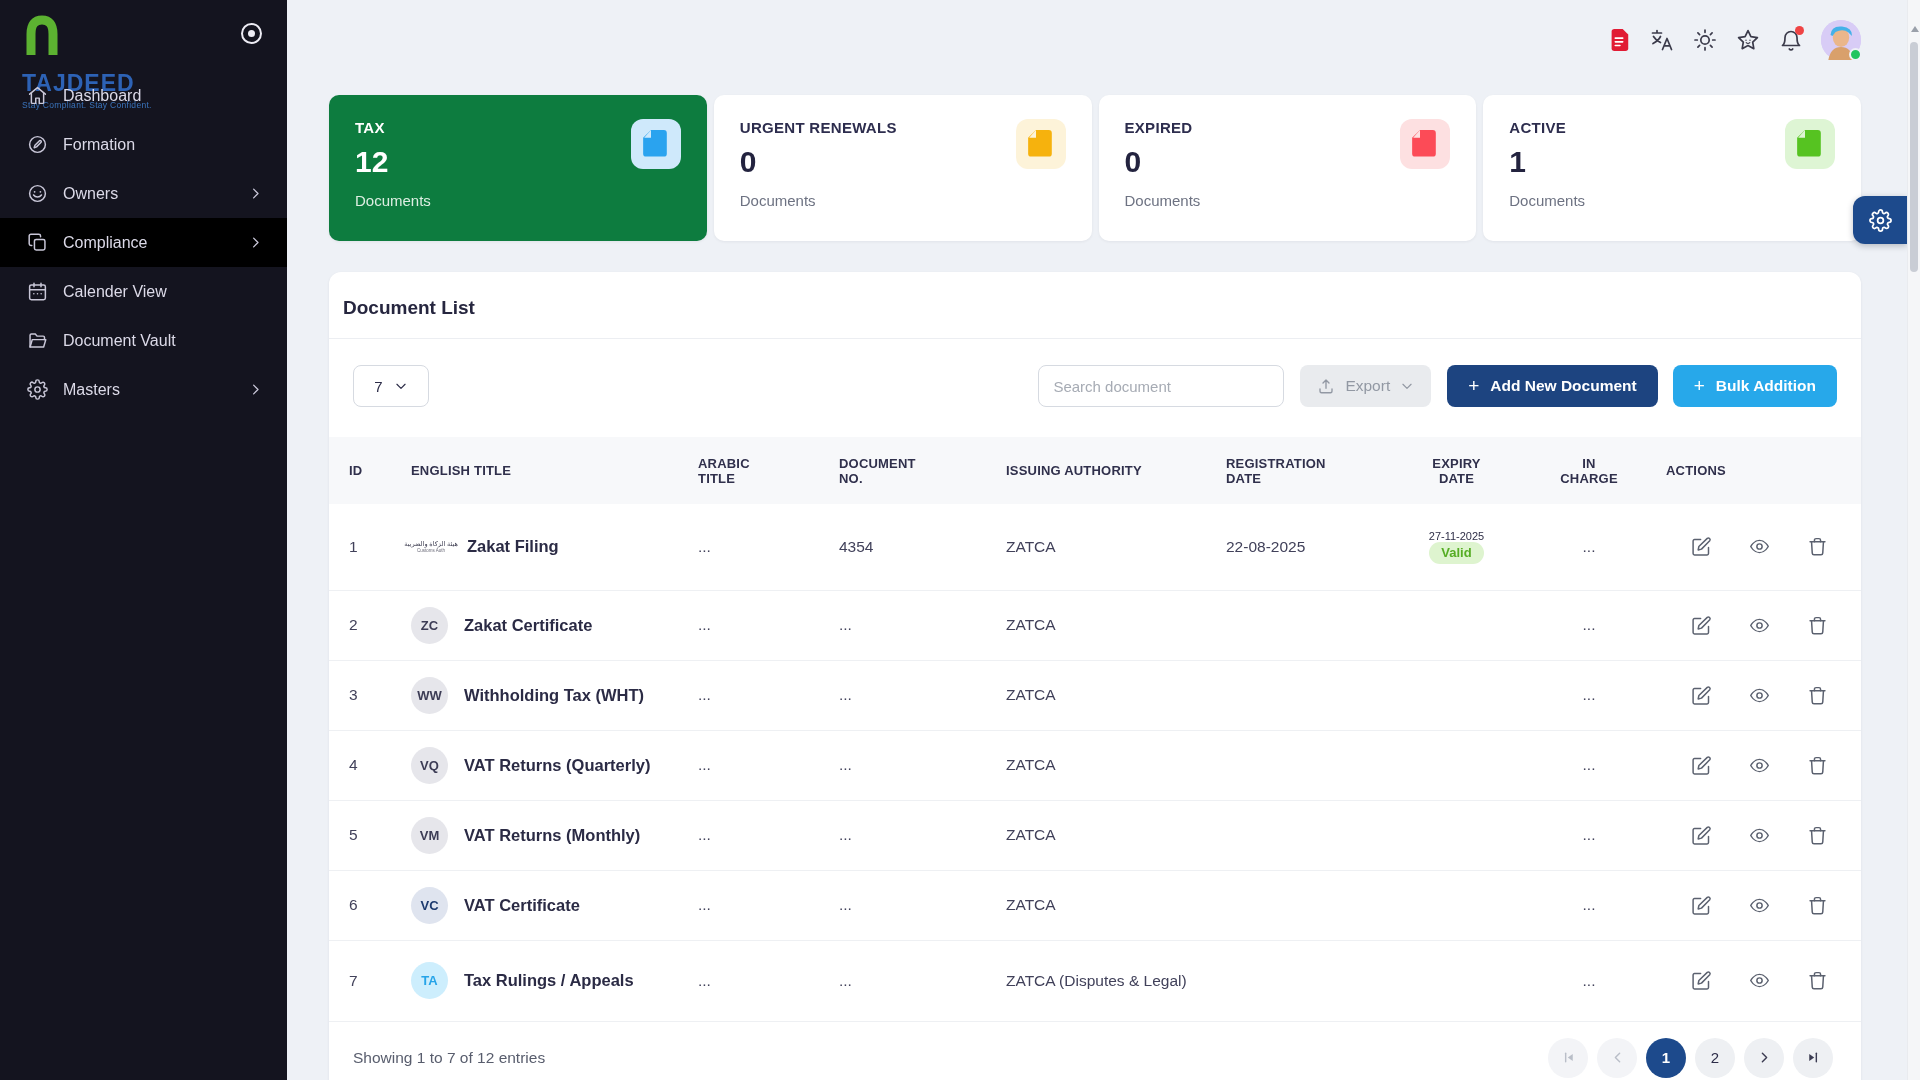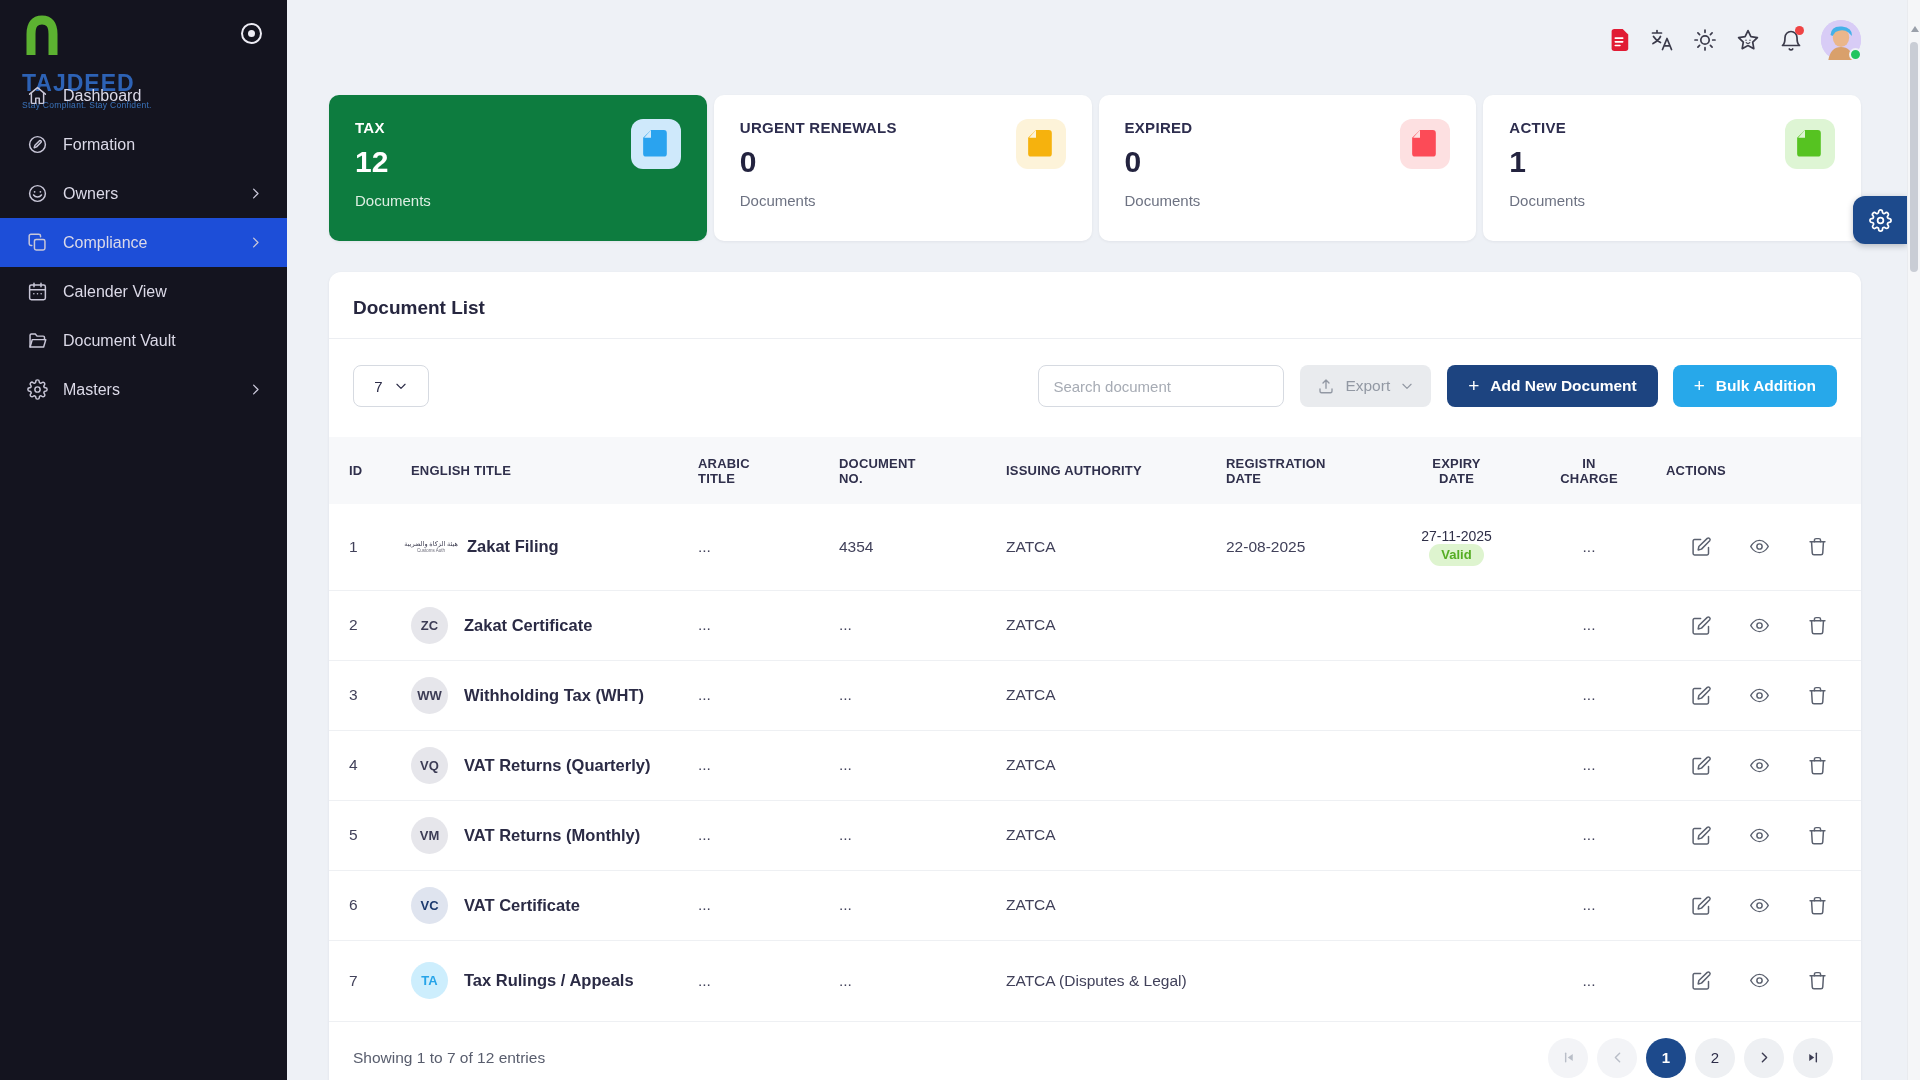--- a/index.html
+++ b/index.html
@@ -17,21 +17,21 @@
   .sidebar { position:absolute; left:0; top:0; bottom:0; width:287px; background:#14141f; z-index:5; }
   .logo-row { display:flex; align-items:flex-start; gap:11px; padding:13px 16px 0 22px;flex-direction:column; }
   .logo-text .brand { font-size:23px; font-weight:800; color:#2d62b5; letter-spacing:1px; }
   .logo-text .tagline { font-size:8.5px; color:#3a74bc; margin-top:3px; letter-spacing:.3px; }
   .collapse-btn { position:absolute; top:23px; left:241px; width:21px; height:21px; border-radius:50%;
     border:2px solid #edecf4; background:transparent; display:flex; align-items:center; justify-content:center; }
   .collapse-btn::after { content:""; width:7px; height:7px; border-radius:50%; background:#edecf4; }
   .nav { position:absolute; top:71px; left:0; right:0; }
   .nav-item { display:flex; align-items:center; gap:15px; height:49px; padding:0 24px 0 27px;
     color:#dcdae8; font-size:16px; cursor:pointer;text-align:center; }
-  .nav-item.active { background:#1d4ed8; }
+  .nav-item.active { background:#000000; }
   .nav-item svg.ic { width:21px; height:21px; stroke:#c9c7d8; fill:none; stroke-width:1.7;
     stroke-linecap:round; stroke-linejoin:round; flex:0 0 21px; }
   .nav-item .chev { margin-left:auto; width:15px; height:15px; stroke:#c9c7d8; fill:none;
     stroke-width:2; stroke-linecap:round; stroke-linejoin:round; }
 
   
   .header-actions { position:absolute; top:20px; right:59px; display:flex; align-items:center; gap:17px; z-index:4; }
   .hbtn { background:none; border:none; position:relative; width:26px; height:26px;
     display:flex; align-items:center; justify-content:center; }
   .hbtn svg { width:24px; height:24px; stroke:#3b3b4b; fill:none; stroke-width:1.7; stroke-linecap:round; stroke-linejoin:round; }
@@ -57,21 +57,21 @@
 
   
   .settings-fab { position:absolute; top:196px; right:13px; width:54px; height:48px; background:#1d4a8c;
     border:none; border-radius:12px 0 0 12px; display:flex; align-items:center; justify-content:center;
     box-shadow:0 2px 6px rgba(16,24,40,.25); z-index:6; }
   .settings-fab svg { width:23px; height:23px; stroke:#fff; fill:none; stroke-width:1.8; stroke-linecap:round; stroke-linejoin:round; }
 
   
   .panel { position:absolute; left:329px; top:272px; width:1532px; height:830px; background:#fff;
     border-radius:12px; box-shadow:0 1px 3px rgba(16,24,40,.07); }
-  .panel-header { padding:25px 24px 19px; font-size:19px; font-weight:700; color:#26263f;
+  .panel-header { padding:25px 14px 19px; font-size:19px; font-weight:700; color:#26263f;
     border-bottom:1px solid #eceef2; }
   .toolbar { display:flex; align-items:center; margin:26px 24px 0; }
   .page-size { width:76px; height:42px; border:1px solid #d6dae1; border-radius:8px; background:#fff;
     display:flex; align-items:center; justify-content:center; gap:11px; font-size:15px; color:#2c2c48; }
   .page-size svg, .export-btn .chevdn { width:14px; height:14px; stroke:#2c2c48; fill:none; stroke-width:2; stroke-linecap:round; stroke-linejoin:round; }
   .toolbar-spacer { flex:1; }
   .search-input { width:246px; height:42px; border:1px solid #d6dae1; border-radius:8px; padding:0 14px;
     font-size:15px; color:#333; outline:none; background:#fff; }
   .search-input::placeholder { color:#a6abb4; }
   .export-btn { margin-left:16px; height:42px; padding:0 17px; background:#e9ebee; border:none; border-radius:8px;
@@ -97,21 +97,21 @@
   .title-wrap { display:flex; align-items:center; gap:16px; }
   .avatar { width:37px; height:37px; border-radius:50%; background:#e6e6eb; color:#3c3c55;
     display:flex; align-items:center; justify-content:center; font-size:13px; font-weight:700; flex:0 0 37px; }
   .avatar.av-bluegray { background:#dfe4ef; color:#1d3a6e; }
   .avatar.av-sky { background:#cdeefd; color:#27a4e8; }
   .avatar.logo-avatar { border-radius:0; background:transparent; width:40px; flex:0 0 40px;
     flex-direction:column; line-height:1.25; color:#3c3c50; text-align:center; font-weight:400; }
   .logo-avatar .l1 { font-size:6.5px; white-space:nowrap; }
   .logo-avatar .l2 { font-size:4.5px; color:#6a6a78; white-space:nowrap; }
   .doc-title { font-size:16.5px; font-weight:600; color:#2b2b45; }
-  .expiry-date { font-size:14px; color:#2f2f48; }
+  .expiry-date { font-size:11px; color:#2f2f48; }
   .badge { display:inline-block; padding:3px 12px 4px; border-radius:999px;
     background:#def4cf; color:#55ad23; font-size:13px; font-weight:600; }
   td.c-actions .acts { display:flex; gap:37px; padding-left:25px; }
   .act-btn { background:none; border:none; padding:0; }
   .act-btn svg { width:21px; height:21px; stroke:#5b616f; fill:none; stroke-width:1.7; stroke-linecap:round; stroke-linejoin:round; }
 
   
   .panel-footer { display:flex; justify-content:space-between; align-items:center; padding:16px 28px 16px 24px; }
   .summary { font-size:15.5px; color:#585d6d; }
   .pager { display:flex; align-items:center; gap:9px; }

